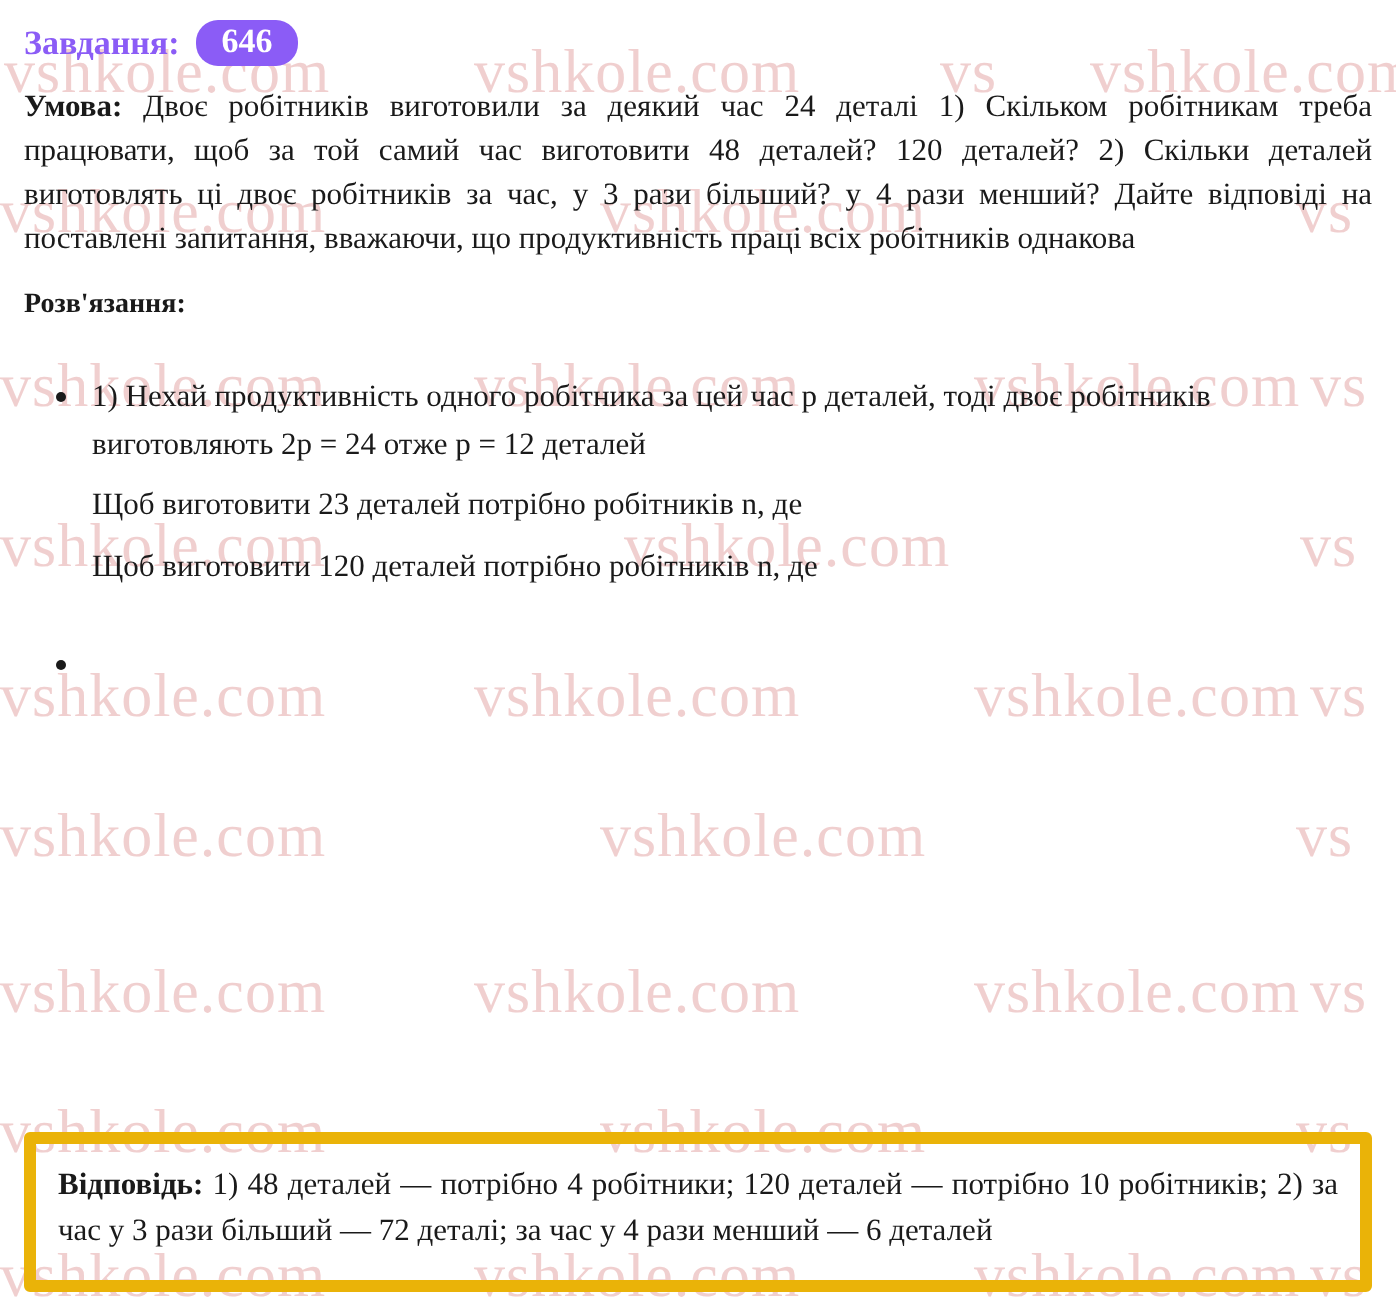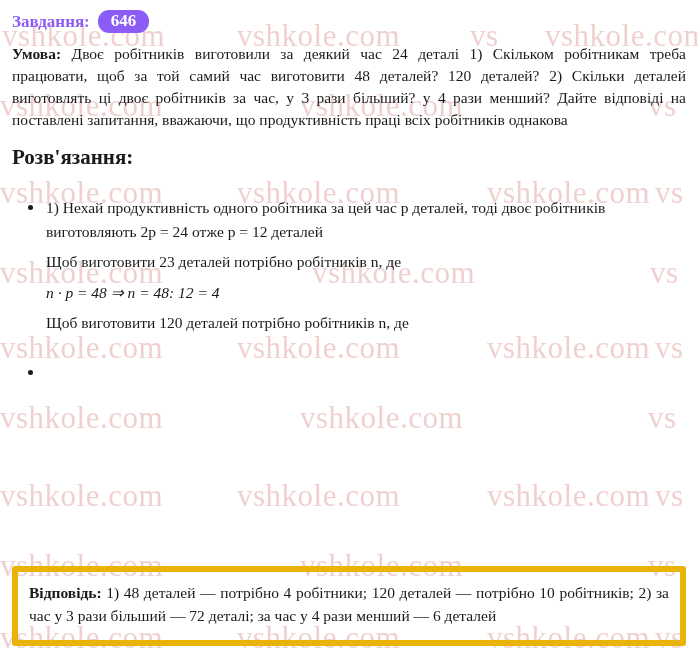--- a/index.html
+++ b/index.html
@@ -71,21 +71,21 @@
     text-align: justify;
   }
   .lead {
     font-weight: bold;
   }
   .cond {
     margin-bottom: 14px;
   }
   .sol-title {
     font-weight: bold;
-    font-size: 21px;
+    font-size: 14px;
     margin: 0 0 14px 0;
   }
 
   ul.steps {
     list-style: none;
     margin: 0;
     padding: 0;
   }
   ul.steps > li {
     position: relative;
@@ -180,21 +180,20 @@
   </div>
 
   <div class="sol-title">
     <span>Розв'язання</span><span>:</span>
   </div>
 
   <ul class="steps">
     <li>
       <div class="line">1) Нехай продуктивність одного робітника за цей час p деталей, тоді двоє робітників виготовляють 2p = 24 отже p = 12 деталей</div>
       <div class="line">Щоб виготовити 23 деталей потрібно робітників n, де</div>
-      <div class="line math">n · p = 48 ⇒ n = 48: 12 = 4</div>
       <div class="line">Щоб виготовити 120 деталей потрібно робітників n, де</div>
     </li>
     <li>
     </li>
   </ul>
 
   <div class="answer-box">
     <div class="line">
       <span class="lead">Відповідь</span><span class="lead">:</span><span> 1) 48 деталей — потрібно 4 робітники; 120 деталей — потрібно 10 робітників; 2) за час у 3 рази більший — 72 деталі; за час у 4 рази менший — 6 деталей</span>
     </div>

